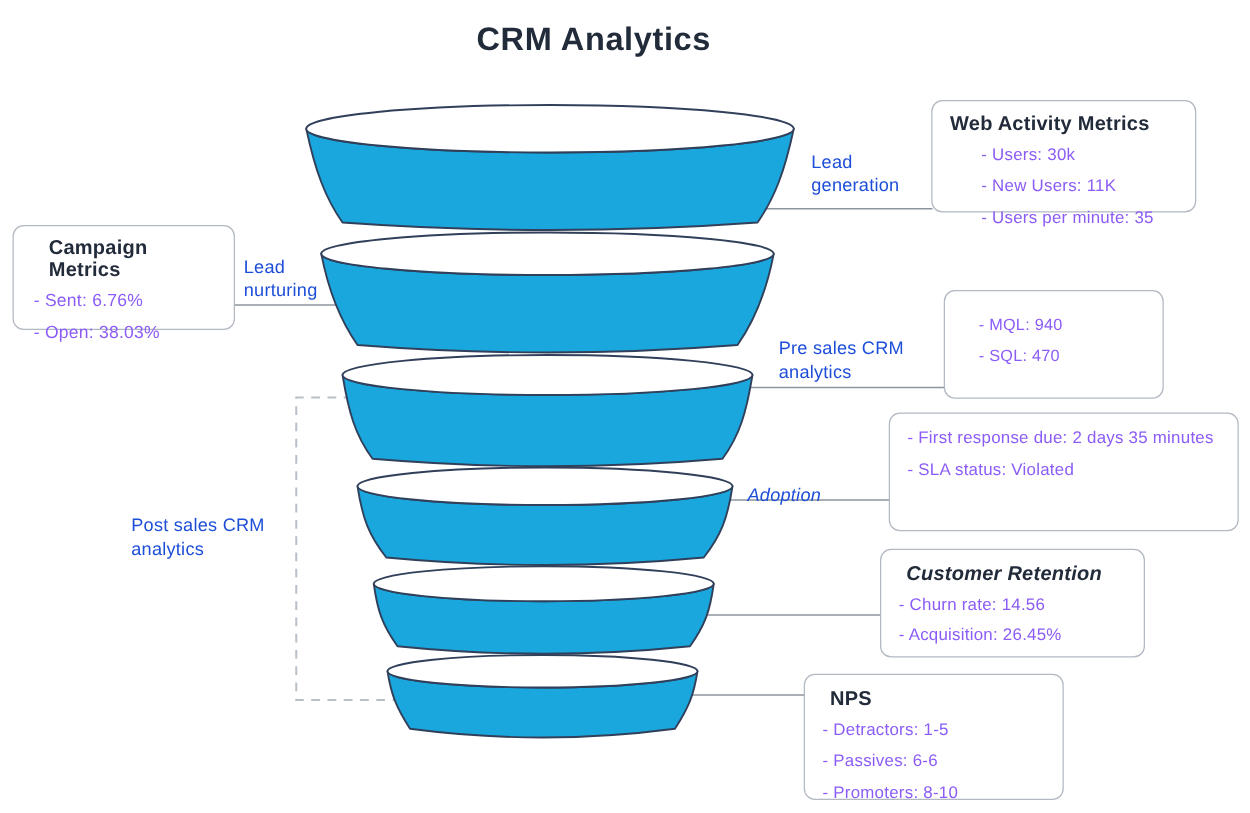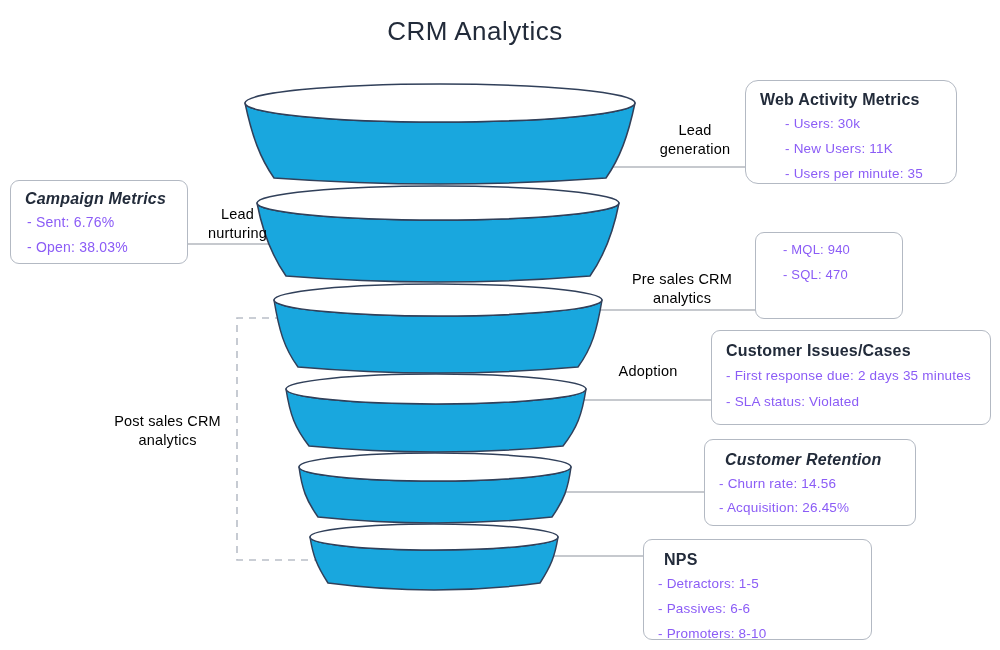--- a/index.html
+++ b/index.html
@@ -4,70 +4,70 @@
 <style>
   html,body{margin:0;padding:0;}
   body{
     width:1000px;height:650px;position:relative;overflow:hidden;
     background:#ffffff;
     font-family:"Liberation Sans","DejaVu Sans",sans-serif;
     color:#3d4657;
   }
   .page-title{
     position:absolute;left:0;top:16px;width:950px;
-    text-align:center;font-size:26px;font-weight:400;
+    text-align:center;font-size:26px;font-weight:700;
     color:#222b3a;letter-spacing:.5px;
   }
   svg.diagram{position:absolute;left:0;top:0;}
   .box{
     position:absolute;background:#fff;
     border:1px solid #b3b9c3;border-radius:9px;
     box-sizing:border-box;
   }
   .box-title{
     font-size:16px;font-weight:700;color:#222b3a;letter-spacing:.2px;
     margin-bottom:4px;
   }
   .box-item{
     font-size:13.5px;color:#8b5cf6;letter-spacing:.2px;
   }
   .stage-label{
-    position:absolute;font-size:14.5px;color:#000000;
-    letter-spacing:.2px;line-height:1.28;text-align:center;
+    position:absolute;font-size:14.5px;color:#1d4ed8;
+    letter-spacing:.2px;line-height:1.28;
   }
 
   
   .box-campaign{left:10px;top:180px;width:178px;height:84px;padding:9px 10px;}
-  .box-campaign .box-title{margin-left:4px;margin-bottom:6px;font-style:italic;}
+  .box-campaign .box-title{margin-left:18px;margin-bottom:6px;}
   .box-campaign .box-item{margin-left:6px;margin-bottom:9px;font-size:14px;}
 
-  .box-web{left:745px;top:80px;width:212px;height:104px;padding:10px 12px;border-radius:13px;}
+  .box-web{left:745px;top:80px;width:212px;height:90px;padding:10px 12px;}
   .box-web .box-title{margin-left:2px;margin-bottom:7px;}
   .box-web .box-item{margin-left:27px;margin-bottom:10px;}
 
-  .box-presales{left:755px;top:232px;width:148px;height:87px;padding:9px 10px;}
+  .box-presales{left:755px;top:232px;width:176px;height:87px;padding:19px 10px;}
   .box-presales .box-item{margin-left:17px;margin-bottom:10px;font-size:13px;}
 
   .box-issues{left:711px;top:330px;width:280px;height:95px;padding:11px 14px;}
   .box-issues .box-title{margin-bottom:8px;}
   .box-issues .box-item{margin-bottom:11px;}
 
   .box-retention{left:704px;top:439px;width:212px;height:87px;padding:11px 14px;}
   .box-retention .box-title{margin-left:6px;margin-bottom:7px;font-style:italic;}
   .box-retention .box-item{margin-bottom:9px;}
 
-  .box-nps{left:643px;top:539px;width:229px;height:101px;padding:11px 14px;}
+  .box-nps{left:643px;top:539px;width:208px;height:101px;padding:11px 14px;}
   .box-nps .box-title{margin-left:6px;margin-bottom:7px;}
   .box-nps .box-item{margin-bottom:10px;}
 
   
   .label-lead-generation{left:649px;top:121px;width:92px;}
   .label-lead-nurturing{left:195px;top:205px;width:85px;}
   .label-pre-sales{left:623px;top:270px;width:118px;}
-  .label-adoption{left:598px;top:362px;width:100px;}
+  .label-adoption{left:598px;top:388px;width:100px;font-style:italic;}
   .label-post-sales{left:105px;top:412px;width:125px;}
 </style>
 </head>
 <body>
 
 <div class="page-title">CRM Analytics</div>
 
 <svg class="diagram" width="1000" height="650" viewBox="0 0 1000 650">
 
   <g stroke="#8d949d" stroke-width="1.2">
@@ -124,21 +124,20 @@
   <div class="box-item">- New Users: 11K</div>
   <div class="box-item">- Users per minute: 35</div>
 </div>
 
 <div class="box box-presales">
   <div class="box-item">- MQL: 940</div>
   <div class="box-item">- SQL: 470</div>
 </div>
 
 <div class="box box-issues">
-  <div class="box-title">Customer Issues/Cases</div>
   <div class="box-item">- First response due:  2 days 35 minutes</div>
   <div class="box-item">- SLA status: Violated</div>
 </div>
 
 <div class="box box-retention">
   <div class="box-title">Customer Retention</div>
   <div class="box-item">- Churn rate: 14.56</div>
   <div class="box-item">- Acquisition: 26.45%</div>
 </div>
 

